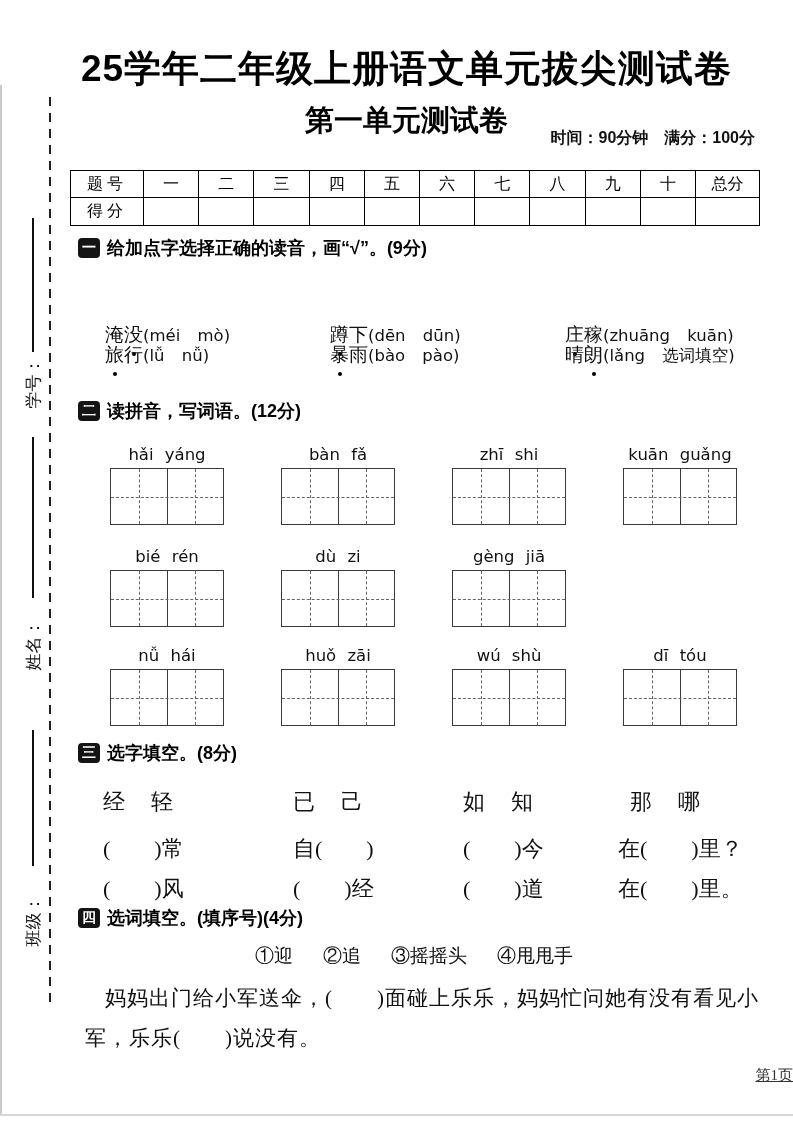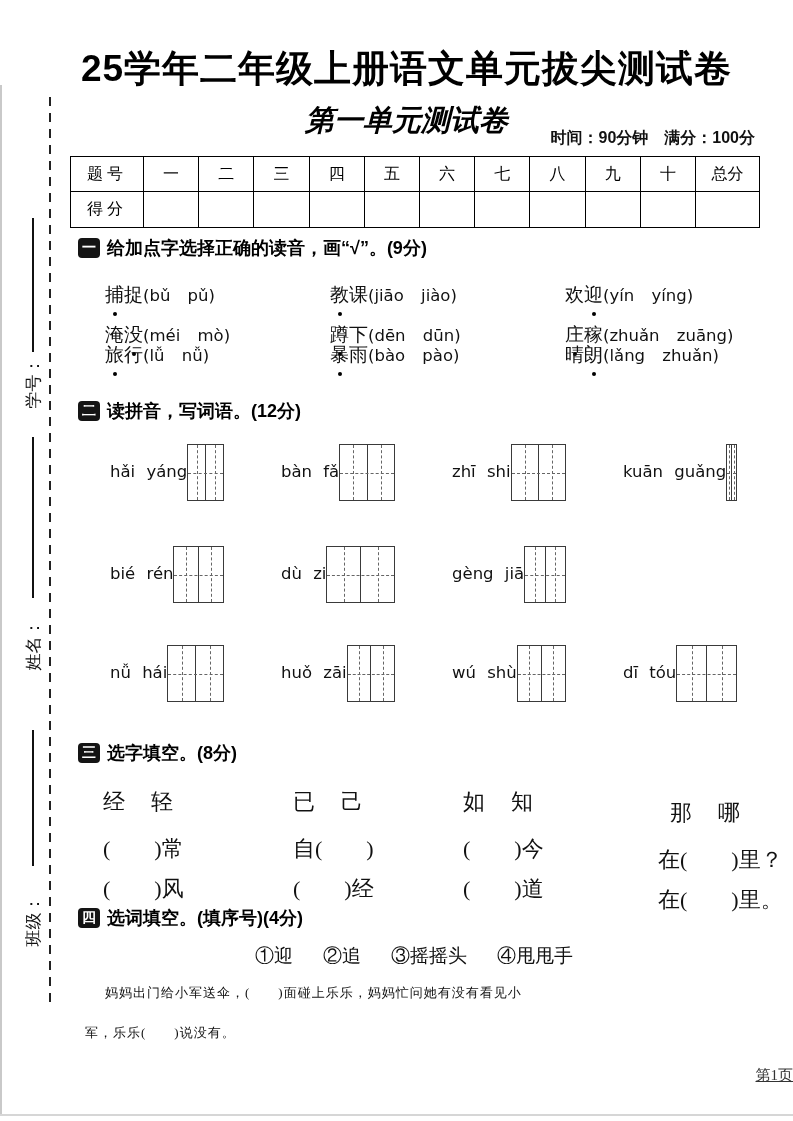--- a/index.html
+++ b/index.html
@@ -20,26 +20,26 @@
   .side-label{position:absolute;left:33px;transform:translate(-50%,-50%) rotate(-90deg);
     white-space:nowrap;font-size:17px;font-family:"Liberation Serif",serif;color:#111;}
   .side-label.l1{top:383px;}
   .side-label.l2{top:645px;}
   .side-label.l3{top:921px;}
 
   
   .title{position:absolute;top:44px;left:40px;right:20px;text-align:center;
     font-family:"Liberation Sans",sans-serif;font-weight:900;font-size:37px;letter-spacing:1px;color:#000;}
   .subtitle{position:absolute;top:101px;left:40px;right:20px;text-align:center;
-    font-family:"Liberation Sans",sans-serif;font-weight:800;font-size:29px;color:#000;font-style:italic;}
+    font-family:"Liberation Sans",sans-serif;font-weight:800;font-size:29px;color:#000;}
   .meta{position:absolute;top:128px;right:38px;font-family:"Liberation Sans",sans-serif;
     font-weight:600;font-size:16px;color:#111;}
 
   
-  .score-table{position:absolute;top:156px;left:70px;width:690px;height:72px;
+  .score-table{position:absolute;top:170px;left:70px;width:690px;height:56px;
     border:1.6px solid #000;box-sizing:border-box;display:grid;
     grid-template-columns:72px repeat(10,1fr) 64px;grid-template-rows:1fr 1fr;}
   .st-cell{border-left:1.4px solid #000;display:flex;align-items:center;justify-content:center;
     font-family:"Liberation Sans",sans-serif;font-size:16px;color:#000;}
   .st-cell.first{border-left:none;letter-spacing:4px;}
   .st-cell.hdr{border-bottom:1.4px solid #000;}
 
   
   .sec-header{position:absolute;left:78px;display:flex;align-items:center;
     font-family:"Liberation Sans",sans-serif;font-weight:700;font-size:18px;color:#000;}
@@ -55,40 +55,40 @@
   .s1-row .s1-item:nth-child(1){width:225px;}
   .s1-row .s1-item:nth-child(2){width:235px;}
   .s1-item .char{position:relative;display:inline-block;}
   .s1-item .char.dotted::after{content:"";position:absolute;left:50%;bottom:-8px;
     width:4px;height:4px;background:#000;border-radius:50%;transform:translateX(-50%);}
   .s1-pinyin{font-family:"DejaVu Sans",sans-serif;font-size:16.5px;word-spacing:12px;color:#111;}
 
   
   .s2-row{position:absolute;left:110px;display:flex;gap:57px;}
   .s2-row.r1{top:444px;} .s2-row.r2{top:546px;} .s2-row.r3{top:645px;}
-  .s2-item{width:114px;display:flex;flex-direction:row;align-items:center;}
+  .s2-item{width:114px;display:flex;flex-direction:column;align-items:center;}
   .s2-pinyin{font-family:"DejaVu Sans",sans-serif;font-size:16.5px;word-spacing:6px;
     height:22px;line-height:22px;margin-bottom:2px;white-space:nowrap;color:#111;}
   .tzg{display:flex;width:114px;height:57px;border:1.7px solid #3a3a3a;box-sizing:border-box;
     position:relative;background:#fff;}
   .tzg-cell{flex:1;position:relative;}
   .tzg-cell + .tzg-cell{border-left:1.4px solid #3a3a3a;}
   .tzg-cell::before{content:"";position:absolute;left:50%;top:0;bottom:0;border-left:1.3px dashed #666;}
   .tzg::after{content:"";position:absolute;left:0;right:0;top:50%;border-top:1.3px dashed #666;}
 
   
   .s3-col{position:absolute;top:787px;font-size:22px;}
   .s3-col .pair{letter-spacing:2px;margin-bottom:17px;}
   .s3-col .fill-line{margin-bottom:16px;height:24px;}
-  .s3-col.c1{left:103px;} .s3-col.c2{left:293px;} .s3-col.c3{left:463px;} .s3-col.c4{left:658px;margin-top:11px;}
+  .s3-col.c1{left:103px;} .s3-col.c2{left:293px;} .s3-col.c3{left:463px;} .s3-col.c4{left:618px;}
   .s3-col.c4 .pair{padding-left:12px;}
 
   
   .s4-options{position:absolute;top:943px;left:255px;display:flex;gap:30px;font-size:19px;}
-  .s4-line{position:absolute;font-size:13px;letter-spacing:1px;white-space:nowrap;}
+  .s4-line{position:absolute;font-size:21px;letter-spacing:1px;white-space:nowrap;}
   .s4-line.p1{top:984px;left:105px;}
   .s4-line.p2{top:1024px;left:85px;}
 
   
   .footer{position:absolute;top:1066px;left:0;right:0;text-align:right;font-size:15px;color:#333;text-decoration:underline;}
 </style>
 </head>
 <body>
 
 <div class="page">
@@ -132,34 +132,29 @@
       <div class="st-cell"></div>
       <div class="st-cell"></div>
       <div class="st-cell"></div>
       <div class="st-cell"></div>
     </div>
 
   <div class="sec-header sh1">
     <span class="sec-badge">一</span>
     <span>给加点字选择正确的读音，画“√”。(9分)</span>
   </div>
-  <div class="s1-row r1">
-      <div class="s1-item"><span><span class="char dotted">捕</span><span class="char">捉</span></span><span class="s1-pinyin">(bǔ pǔ)</span></div>
-      <div class="s1-item"><span><span class="char dotted">教</span><span class="char">课</span></span><span class="s1-pinyin">(jiāo jiào)</span></div>
-      <div class="s1-item"><span><span class="char">欢</span><span class="char dotted">迎</span></span><span class="s1-pinyin">(yín yíng)</span></div>
-    </div>
   <div class="s1-row r2">
       <div class="s1-item"><span><span class="char">淹</span><span class="char dotted">没</span></span><span class="s1-pinyin">(méi mò)</span></div>
       <div class="s1-item"><span><span class="char dotted">蹲</span><span class="char">下</span></span><span class="s1-pinyin">(dēn dūn)</span></div>
-      <div class="s1-item"><span><span class="char dotted">庄</span><span class="char">稼</span></span><span class="s1-pinyin">(zhuǎn zuāng)</span></div>
+      <div class="s1-item"><span><span class="char dotted">庄</span><span class="char">稼</span></span><span class="s1-pinyin">(zhuāng kuān)</span></div>
     </div>
   <div class="s1-row r3">
       <div class="s1-item"><span><span class="char dotted">旅</span><span class="char">行</span></span><span class="s1-pinyin">(lǚ nǚ)</span></div>
       <div class="s1-item"><span><span class="char dotted">暴</span><span class="char">雨</span></span><span class="s1-pinyin">(bào pào)</span></div>
-      <div class="s1-item"><span><span class="char">晴</span><span class="char dotted">朗</span></span><span class="s1-pinyin">(lǎng zhuǎn)</span></div>
+      <div class="s1-item"><span><span class="char">晴</span><span class="char dotted">朗</span></span><span class="s1-pinyin">(lǎng 选词填空)</span></div>
     </div>
 
   <div class="sec-header sh2">
     <span class="sec-badge">二</span>
     <span>读拼音，写词语。(12分)</span>
   </div>
   <div class="s2-row r1">
       <div class="s2-item">
         <div class="s2-pinyin">hǎi yáng</div>
         <div class="tzg">

